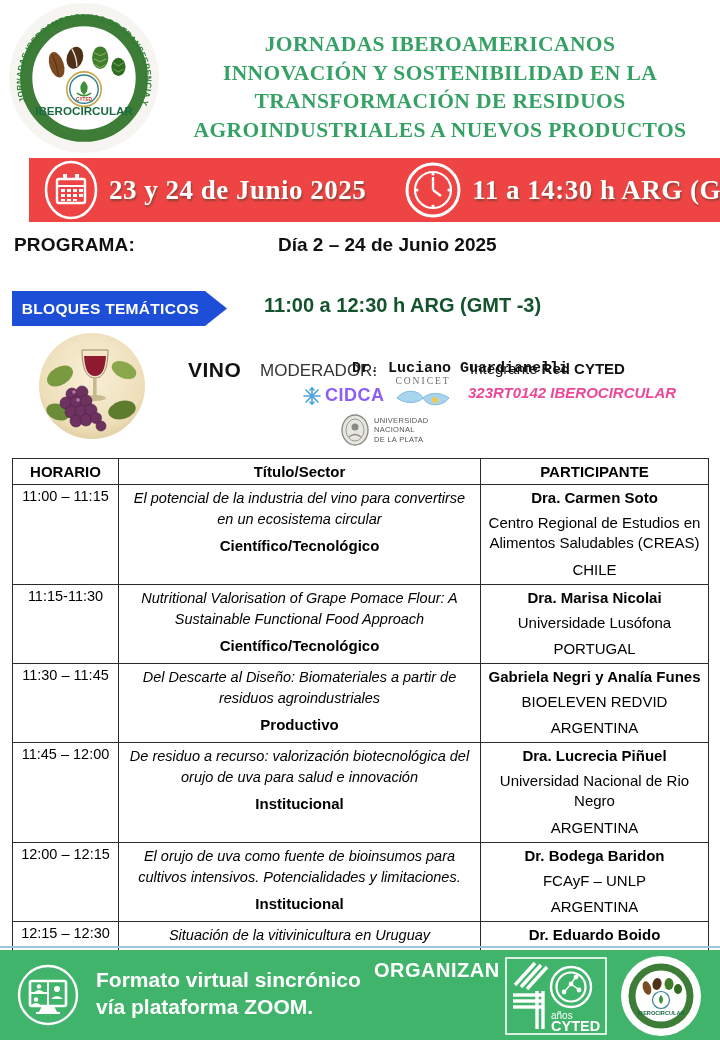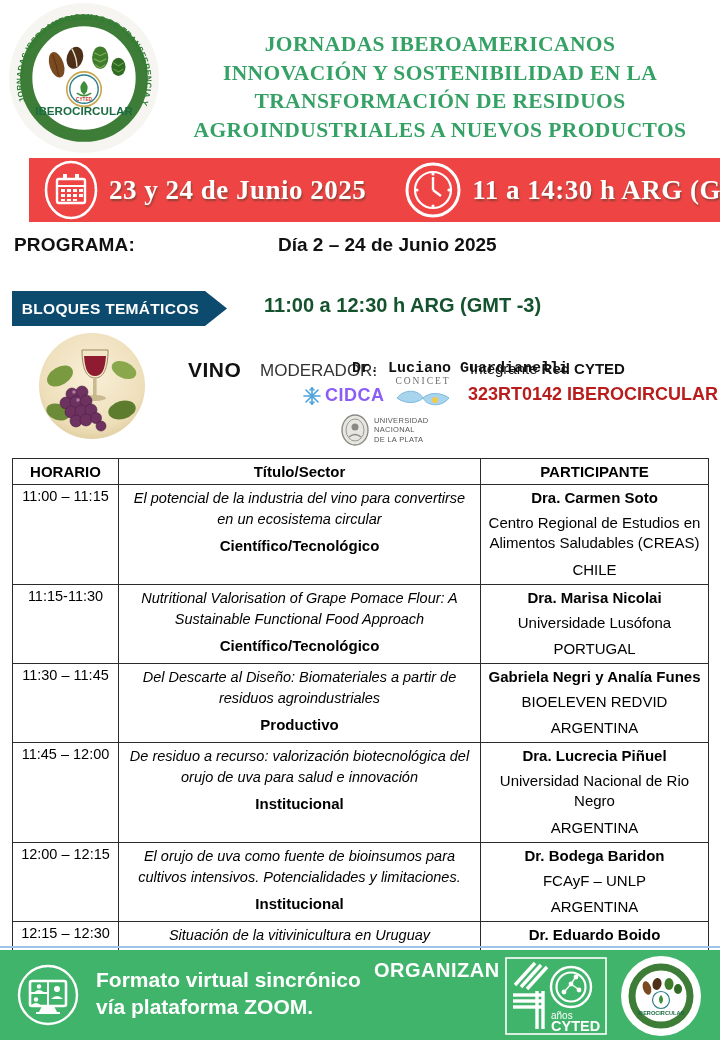--- a/index.html
+++ b/index.html
@@ -21,35 +21,35 @@
     font-size:27px; letter-spacing:.5px; text-shadow:1px 2px 2px rgba(0,60,30,.4); margin-left:10px; white-space:nowrap; }
   .banner .ico.clock { margin-left:38px; }
 
   
   .program-row { position:absolute; top:231px; left:0; width:720px; height:32px; }
   .program-label { position:absolute; left:14px; top:3px; font-size:19px; font-weight:bold; color:#111; letter-spacing:.2px;}
   .program-day { position:absolute; left:278px; top:3px; font-size:19px; font-weight:bold; color:#111; }
 
   
   .bloques-row { position:absolute; top:289px; left:0; width:720px; height:42px; }
-  .chevron { position:absolute; left:12px; top:2px; width:215px; height:35px; background:#0c4a6e;
+  .chevron { position:absolute; left:12px; top:2px; width:215px; height:35px; background:#1d4ed8;
     color:#fff; font-weight:bold; font-size:15.5px; display:flex; align-items:center; justify-content:center;
     padding-right:18px; letter-spacing:.3px;
     clip-path:polygon(0 0, calc(100% - 22px) 0, 100% 50%, calc(100% - 22px) 100%, 0 100%); }
   .bloques-time { position:absolute; left:264px; top:5px; font-size:20px; font-weight:bold; color:#14532d; }
 
   
   .session { position:absolute; top:330px; left:0; width:720px; height:128px; }
   .wine-img { position:absolute; left:38px; top:2px; width:108px; height:108px; }
   .vino-name { position:absolute; left:188px; top:28px; font-size:21px; font-weight:bold; color:#111; letter-spacing:.5px; }
   .mod-label { position:absolute; left:260px; top:31px; font-size:17px; color:#333; }
   .mod-name { position:absolute; left:352px; top:30px; font-size:15px; font-weight:bold; color:#111;font-family:Liberation Mono, monospace; }
   .mod-role { position:absolute; left:470px; top:30px; font-size:15px; color:#111; white-space:nowrap; }
   .mod-role b { margin-left:4px; }
-  .mod-code { position:absolute; left:468px; top:54px; font-size:18px; font-weight:bold; color:#b91c1c; }
+  .mod-code { position:absolute; left:468px; top:54px; font-size:15px; font-weight:bold; color:#ec4899;font-style:italic; }
   .cidca { position:absolute; left:303px; top:55px; display:flex; align-items:center; }
   .cidca-label { color:#8b5cf6; font-weight:bold; font-size:18px; margin-left:4px; letter-spacing:.5px; }
   .conicet { position:absolute; left:392px; top:46px; width:62px; text-align:center; }
   .conicet-label { color:#6d6e71; font-size:9.5px; letter-spacing:2px; font-family:"Liberation Serif",serif; }
   .unlp { position:absolute; left:340px; top:84px; display:flex; align-items:center; }
   .unlp-text { margin-left:4px; font-size:7.5px; line-height:1.25; color:#555; letter-spacing:.3px; }
 
   
   .sched { position:absolute; top:458px; left:12px; width:696px; border-collapse:collapse; table-layout:fixed; }
   .sched col.c1 { width:106px; } .sched col.c2 { width:362px; } .sched col.c3 { width:228px; }

